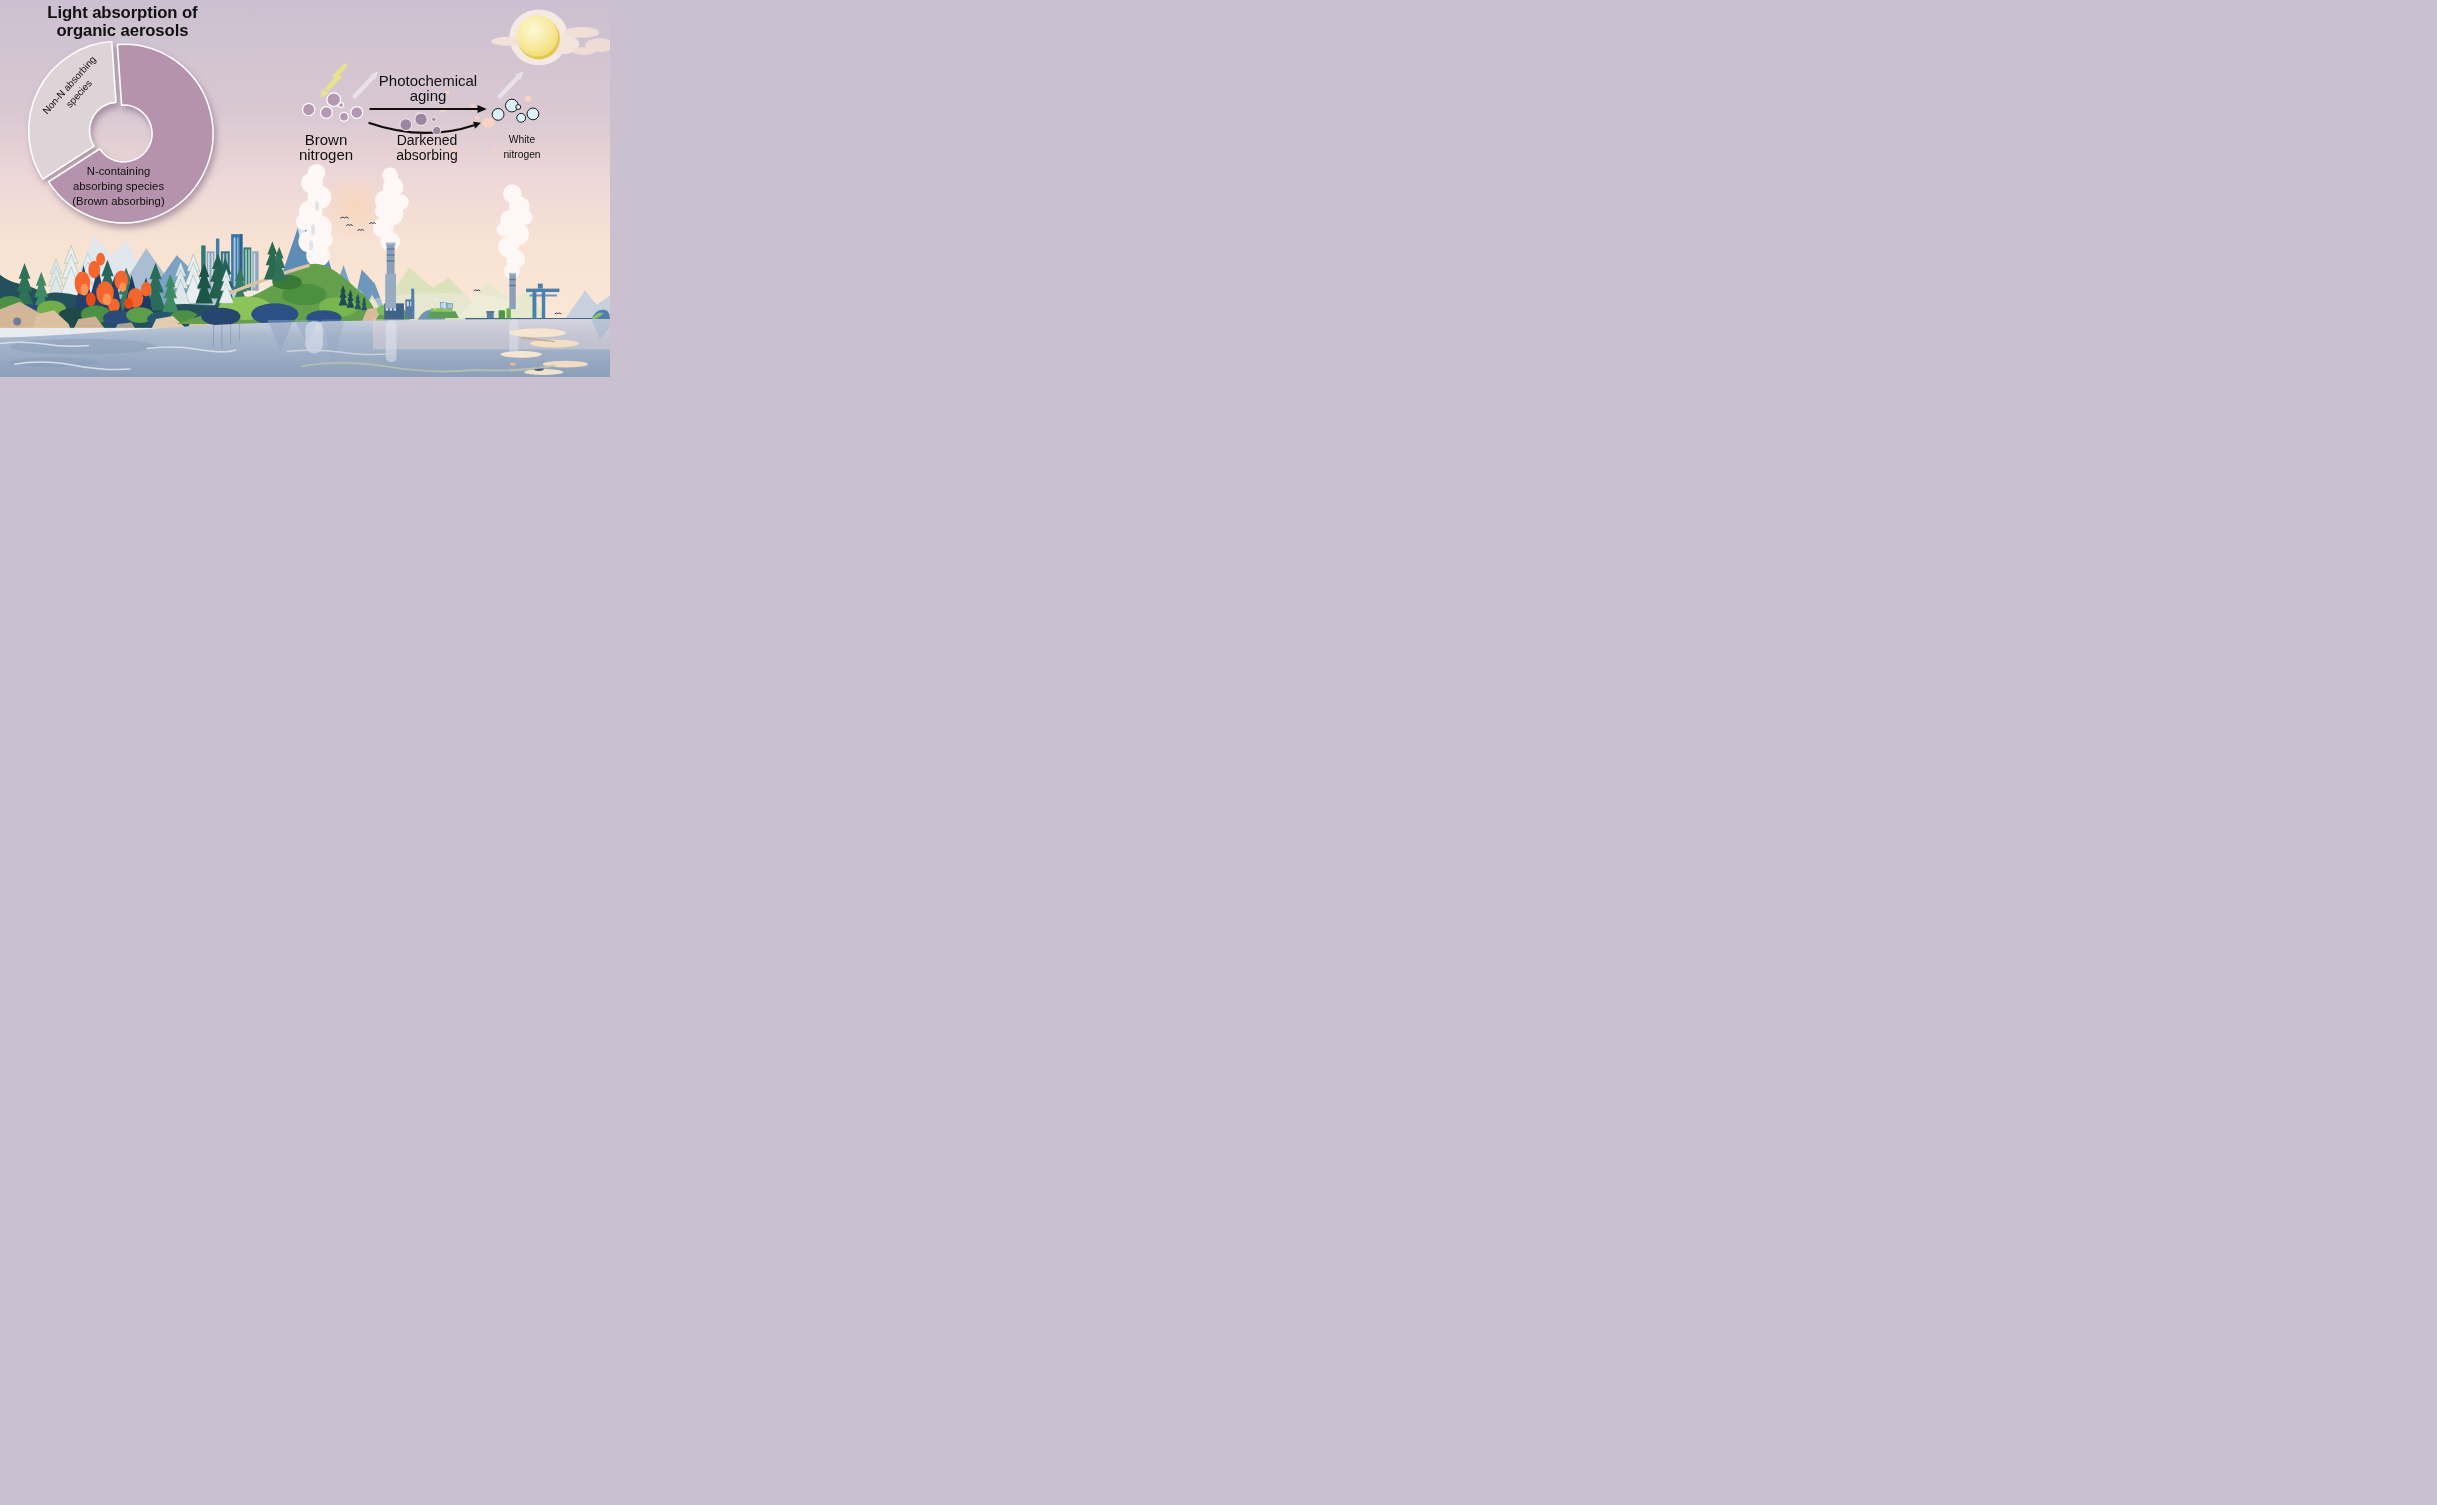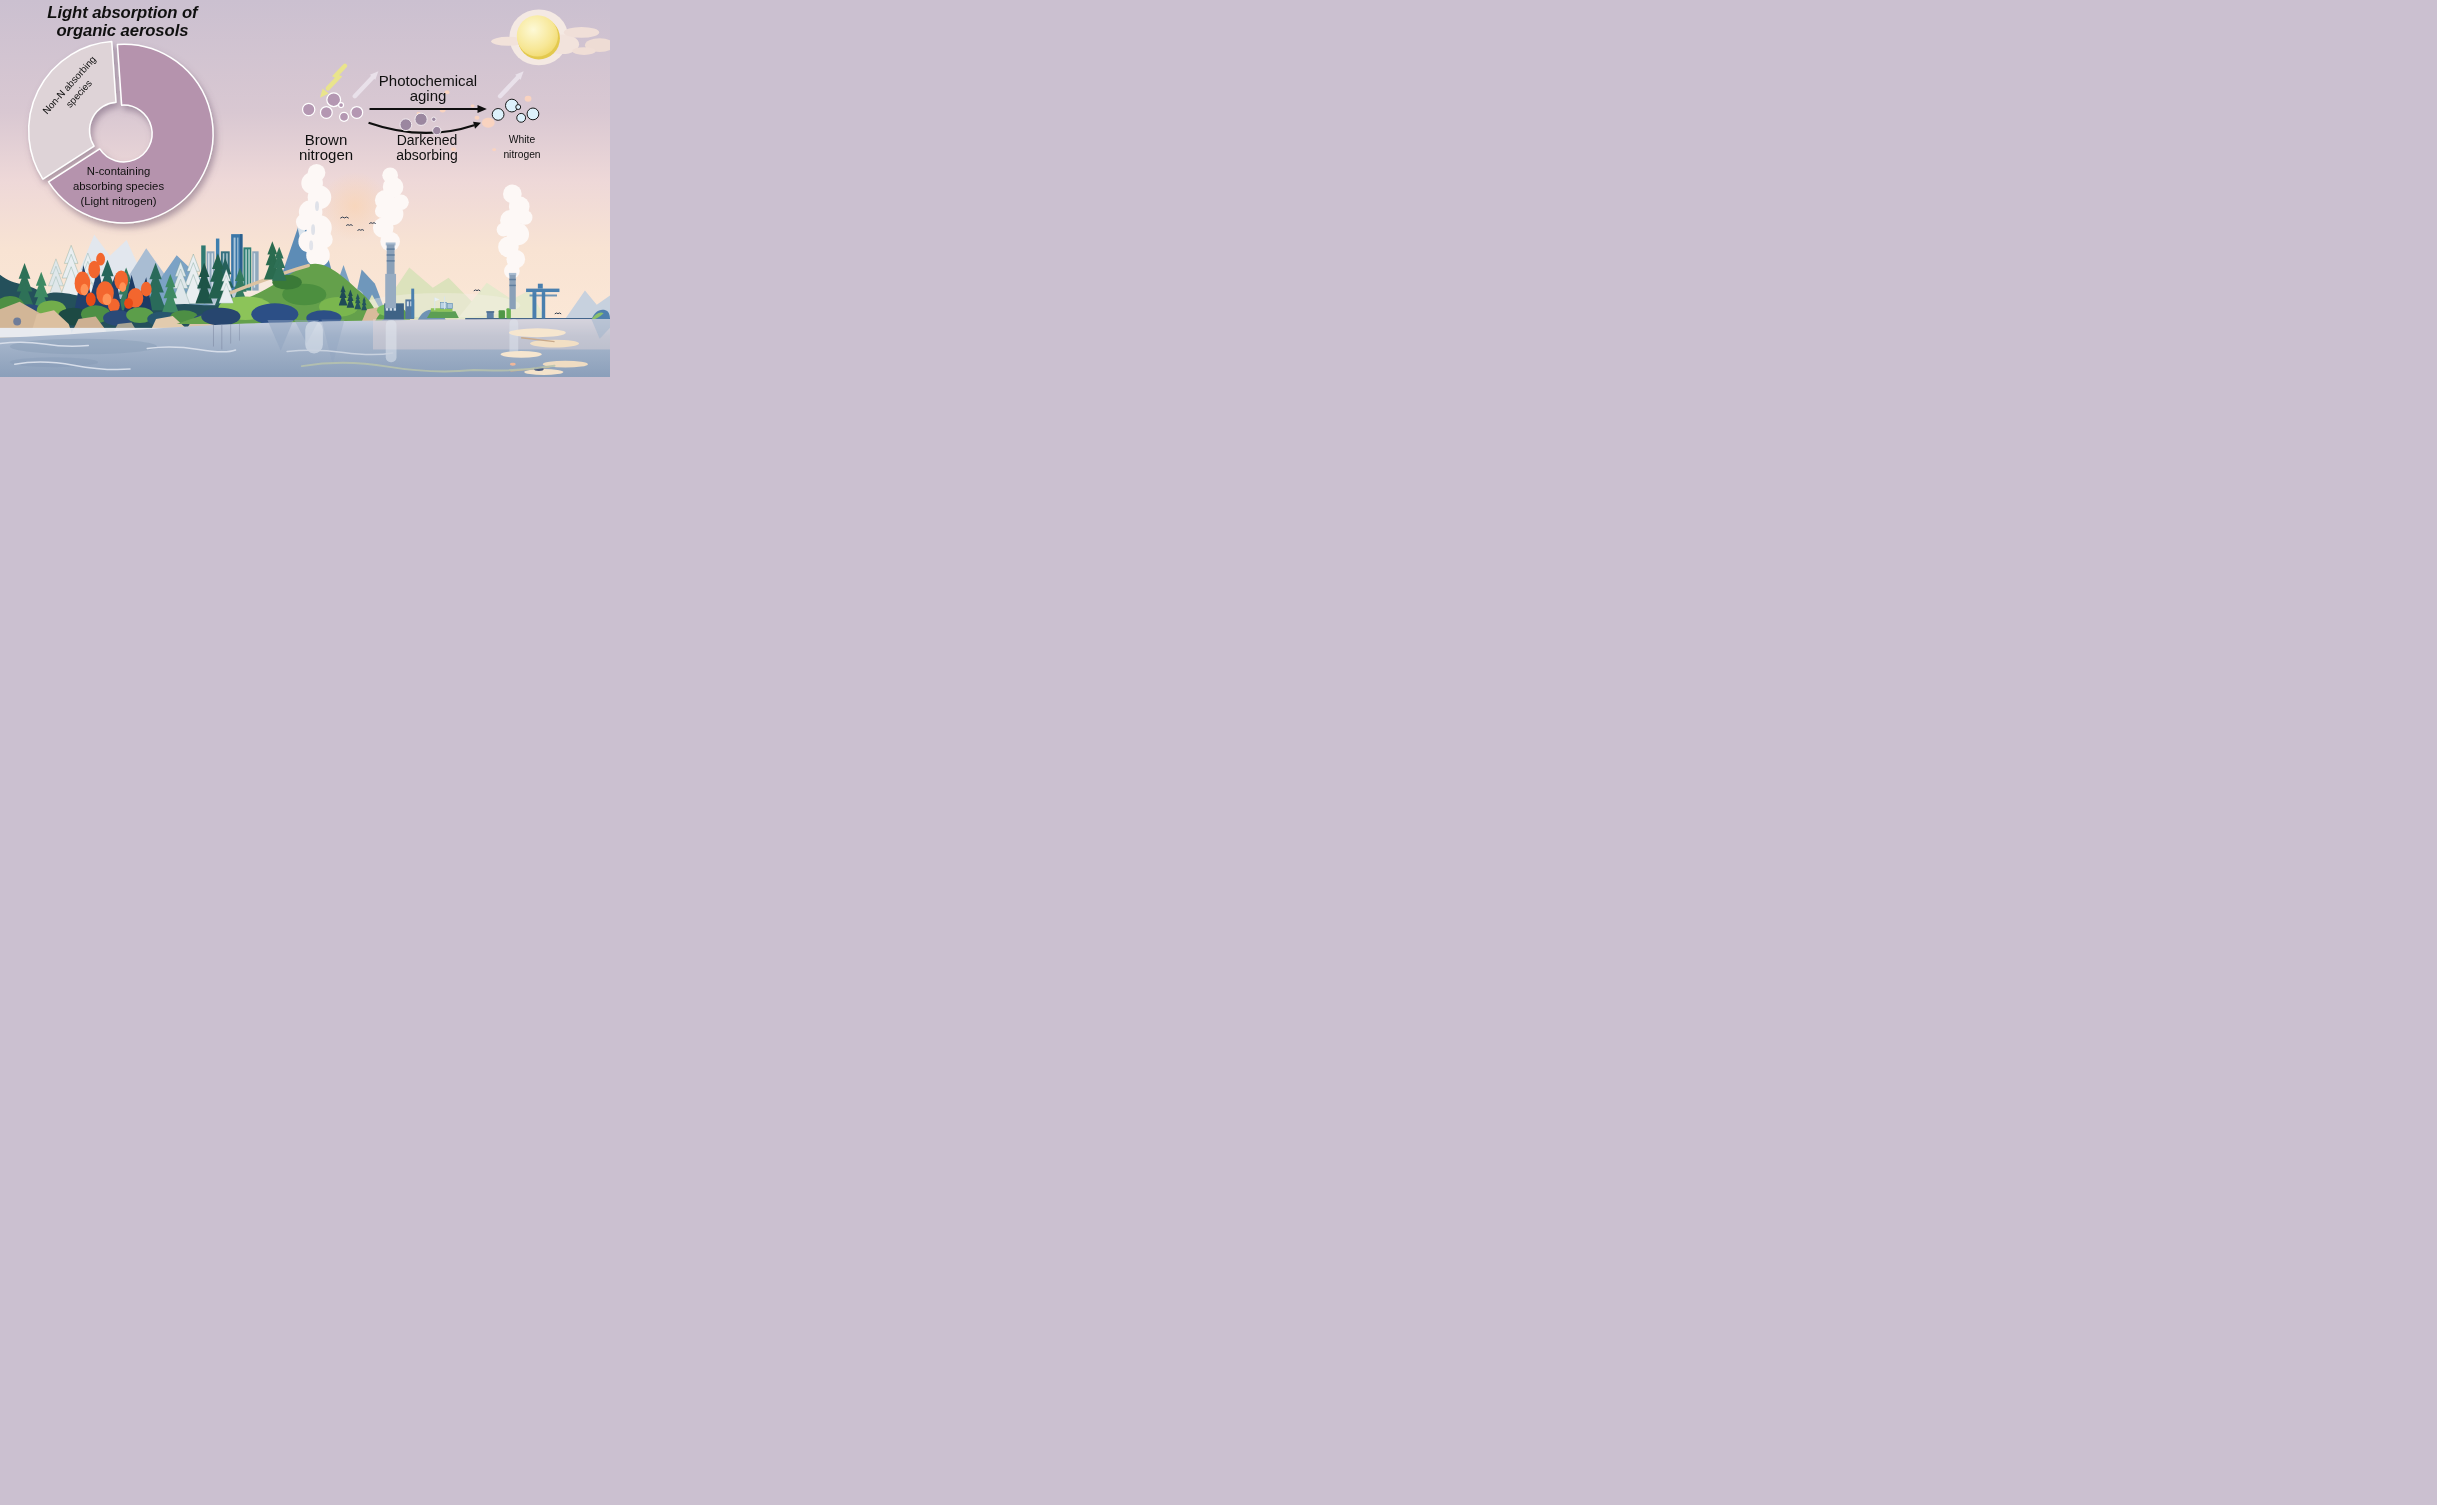--- a/index.html
+++ b/index.html
@@ -4,21 +4,21 @@
 <style>
   html,body{margin:0;padding:0;background:#cbc0d0;}
   #stage{
     position:relative;width:610px;height:377px;overflow:hidden;
     font-family:"Liberation Sans","DejaVu Sans",sans-serif;color:#101010;
     background:linear-gradient(#cbc0d0,#f8e3d3);
   }
   #stage svg{position:absolute;left:0;top:0;}
   .lbl{position:absolute;text-align:center;color:#101010;}
   .lbl div{white-space:nowrap;}
-  #title{left:4.9px;top:3.9px;width:235px;font-size:16.7px;line-height:18.6px;font-weight:700;letter-spacing:-0.1px;font-style:italic;}
+  #title{left:4.9px;top:3.9px;width:235px;font-size:16.7px;line-height:18.6px;font-weight:700;letter-spacing:-0.1px;}
   #lbl-non-n{left:18px;top:77px;width:113px;font-size:9.8px;line-height:12.8px;
     transform:rotate(-48deg);transform-origin:50% 50%;}
   #lbl-ncont{left:40px;top:164px;width:157px;font-size:11.3px;line-height:15px;}
   #lbl-photo{left:374px;top:74px;width:108px;font-size:15px;line-height:14.7px;}
   #lbl-brown{left:287px;top:133px;width:78px;font-size:15px;line-height:14.7px;}
   #lbl-dark{left:383px;top:133px;width:88px;font-size:14px;line-height:14.7px;}
   #lbl-white{left:483px;top:133px;width:78px;font-size:10.3px;line-height:14.7px;text-align:center;}
 </style>
 </head>
 <body>
@@ -405,21 +405,21 @@
   </div>
 
   <div id="lbl-non-n" class="lbl">
     <div>Non-N absorbing</div>
     <div>species</div>
   </div>
 
   <div id="lbl-ncont" class="lbl">
     <div>N-containing</div>
     <div>absorbing species</div>
-    <div>(Light nitrogen)</div>
+    <div>(Brown absorbing)</div>
   </div>
 
   <div id="lbl-photo" class="lbl">
     <div>Photochemical</div>
     <div>aging</div>
   </div>
 
   <div id="lbl-brown" class="lbl">
     <div>Brown</div>
     <div>nitrogen</div>

